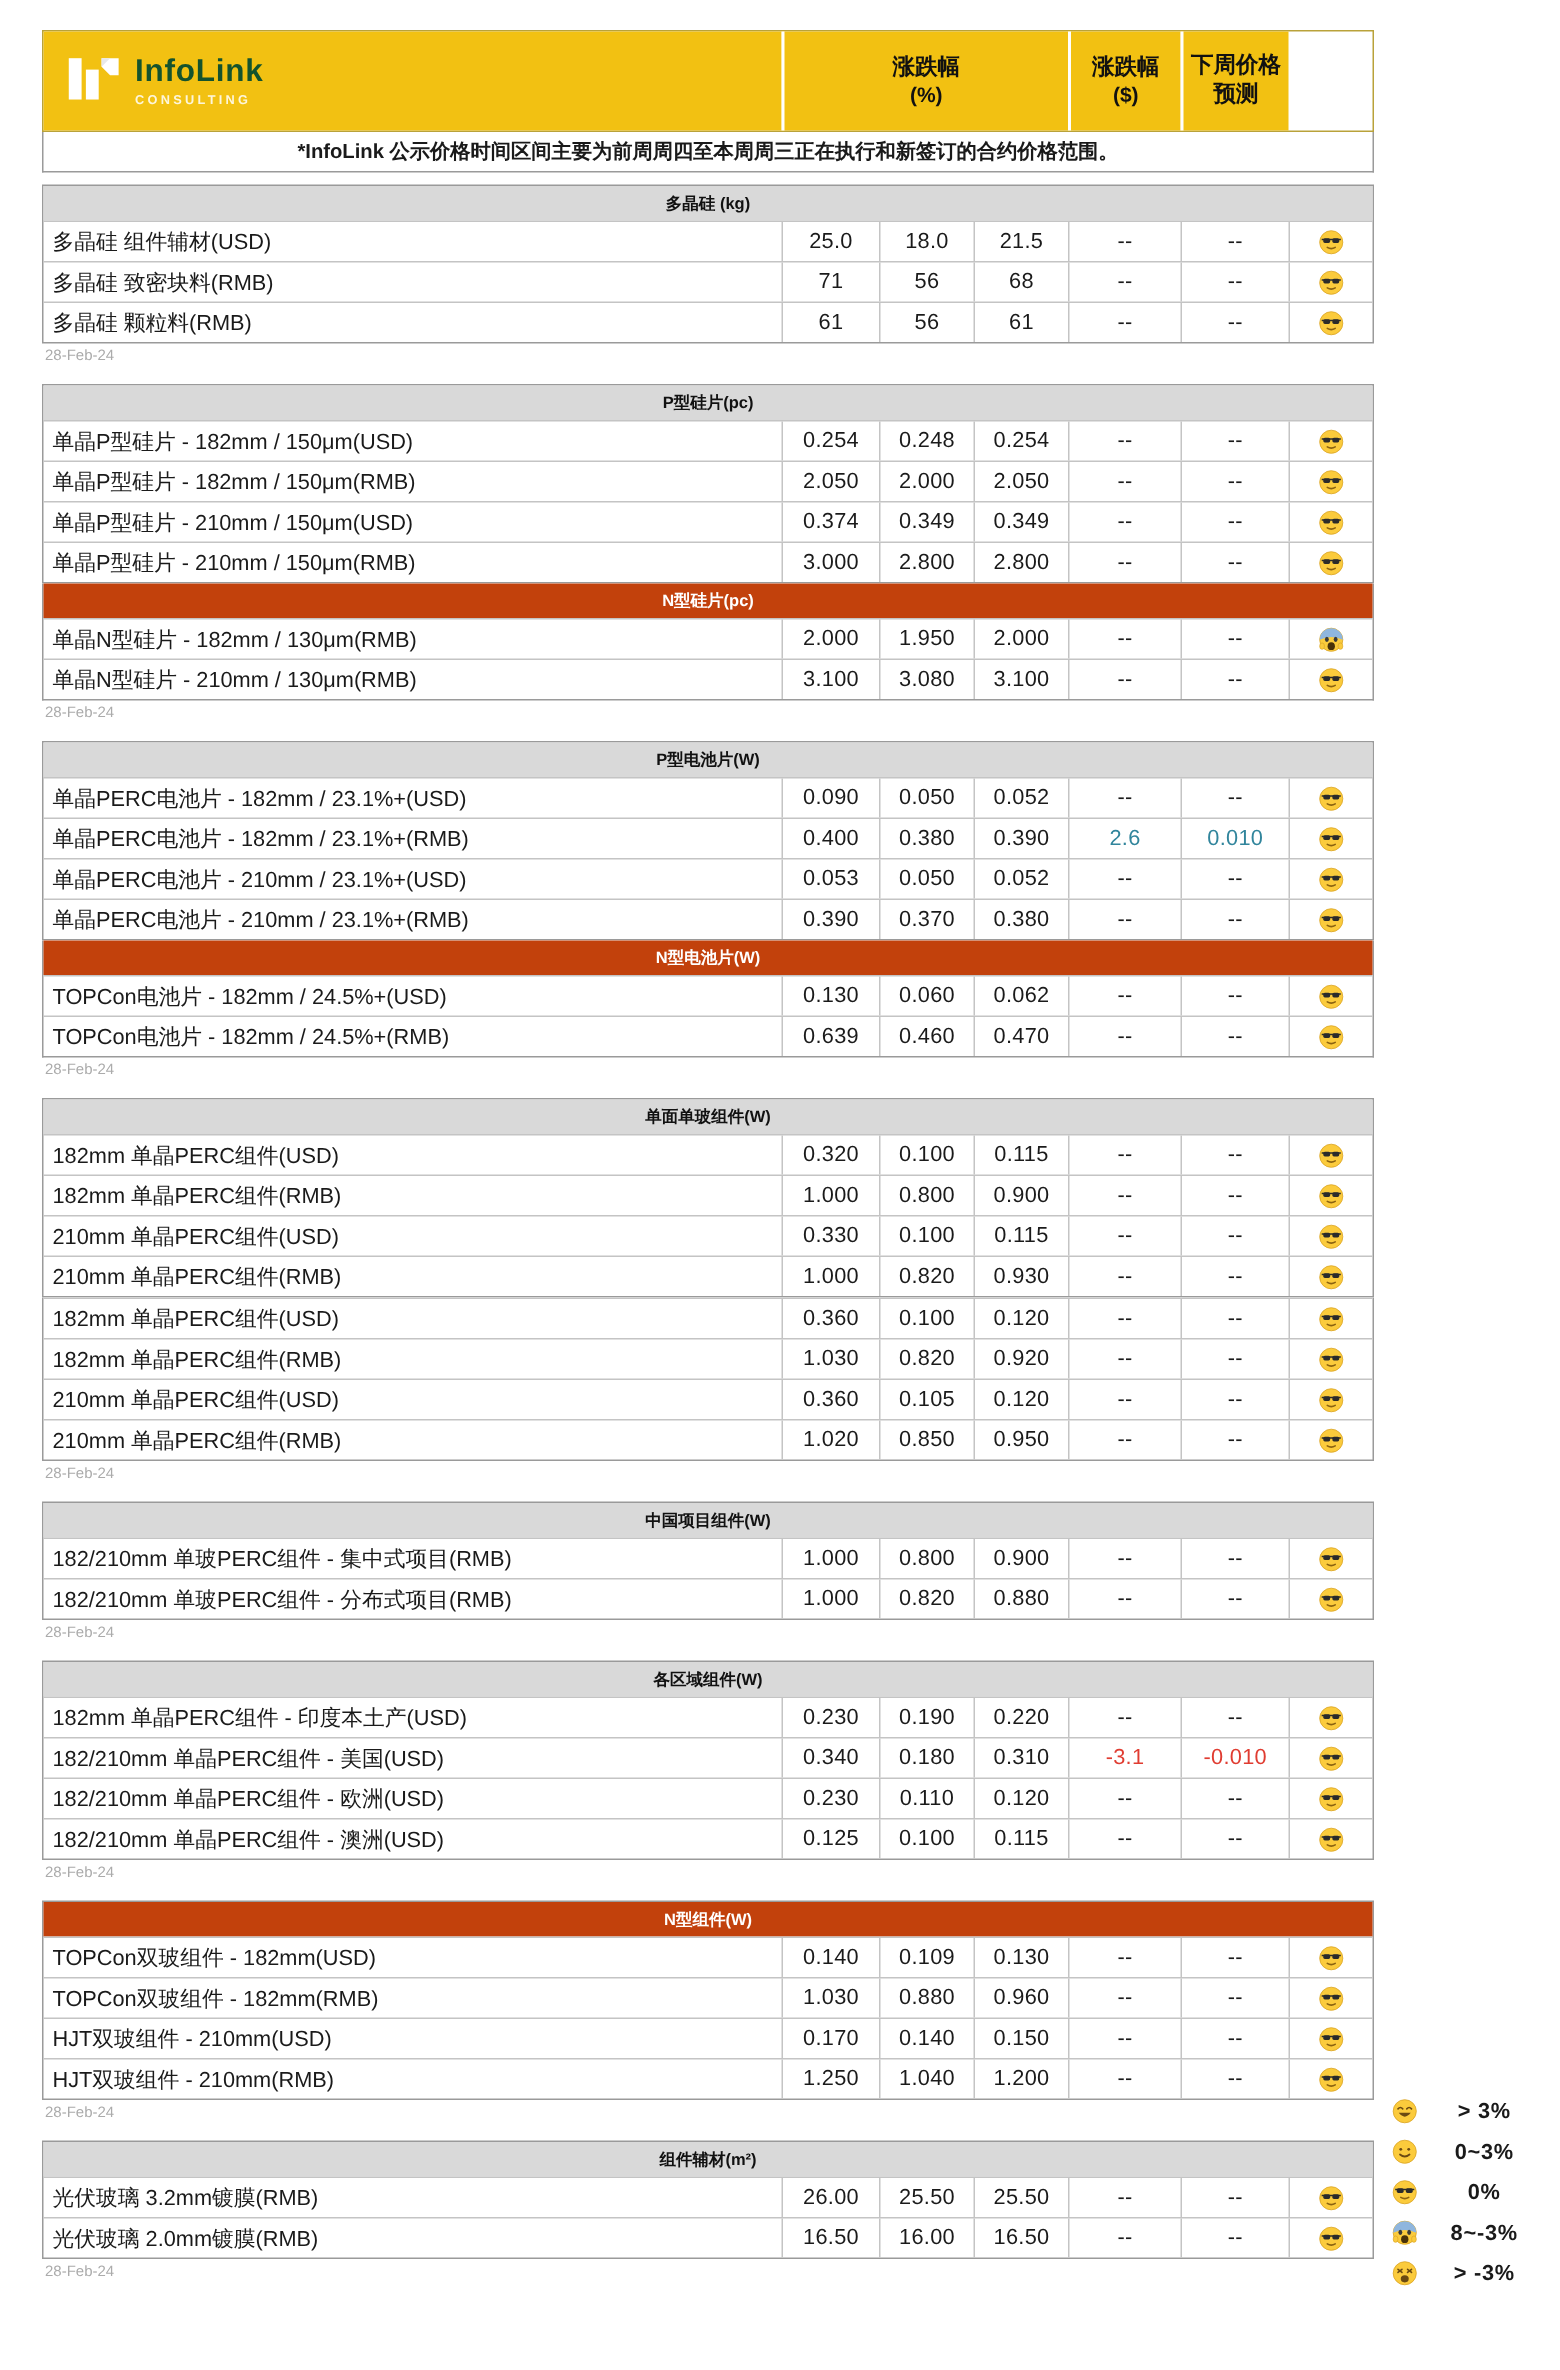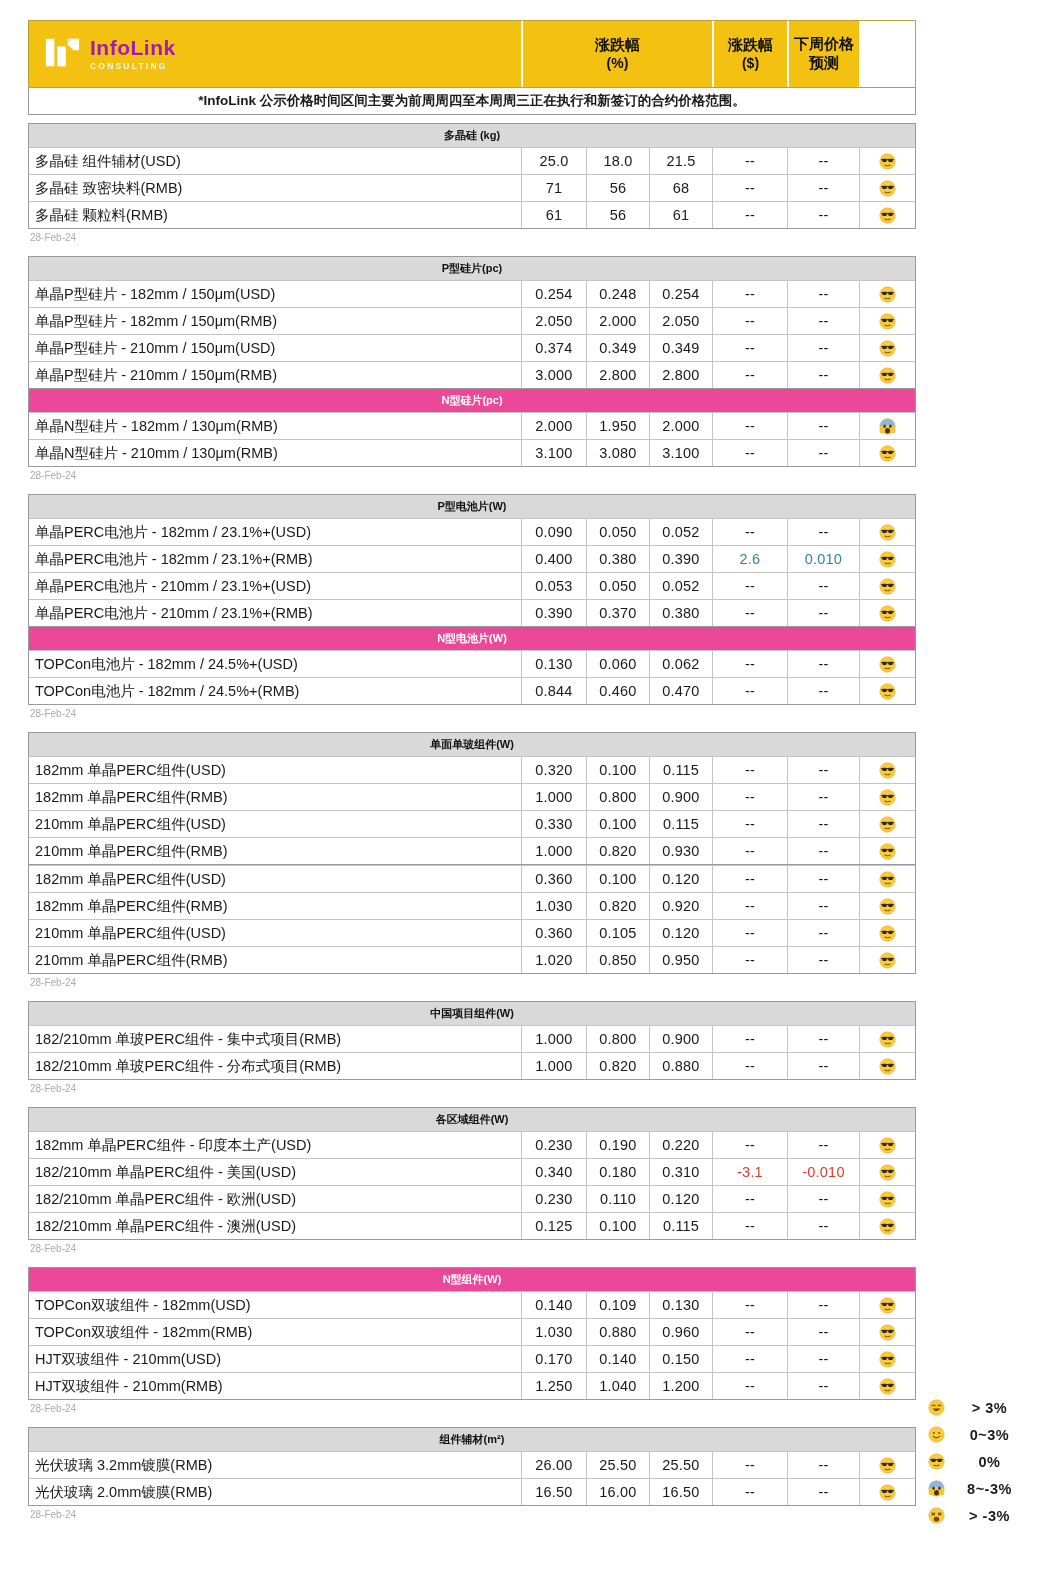--- a/index.html
+++ b/index.html
@@ -9,32 +9,32 @@
 
   
   .topbar{display:grid;grid-template-columns:492px 191px 75px 72px 58px;height:68px;background:#ffffff;border:1px solid #b9a23a;box-sizing:border-box;}
   .topbar .hcell{background:#F2C112;display:flex;flex-direction:column;align-items:center;justify-content:center;line-height:1.25;font-weight:bold;font-size:15px;color:#111;border-left:2px solid #ffffff;}
   .topbar .hcell:first-child{border-left:none;align-items:flex-start;justify-content:center;}
   .topbar .hsub{font-size:14px;}
   
   .brand{display:flex;align-items:center;gap:9px;padding-left:14px;}
   .brand svg{display:block;}
   .brand-text{display:flex;flex-direction:column;}
-  .brand-name{color:#a21caf;font-weight:bold;font-size:21px;letter-spacing:.5px;line-height:1;}
+  .brand-name{color:#14532d;font-weight:bold;font-size:21px;letter-spacing:.5px;line-height:1;}
   .brand-sub{color:rgba(255,255,255,.85);font-size:8.5px;letter-spacing:2.2px;margin-top:3px;font-weight:bold;}
 
   
   .note-row{border:1px solid #9a9a9a;border-top:none;height:27px;display:flex;align-items:center;justify-content:center;font-weight:bold;font-size:13.5px;background:#ffffff;box-sizing:border-box;}
 
   
   .group{margin-top:8px;}
   .section{border:1px solid #9a9a9a;box-sizing:border-box;background:#fff;}
   .section + .section{border-top:none;}
   .section-header{height:23px;display:flex;align-items:center;justify-content:center;font-weight:bold;font-size:11px;background:#D9D9D9;color:#111;}
-  .section.dark .section-header{background:#ec4899;color:#ffffff;}
+  .section.dark .section-header{background:#c2410c;color:#ffffff;}
   .row{display:grid;grid-template-columns:492px 65px 63px 63px 75px 72px 56px;height:27px;border-top:1px solid #c4c4c4;box-sizing:border-box;}
   .cell{display:flex;align-items:center;justify-content:center;font-size:14.5px;border-left:1px solid #c4c4c4;box-sizing:border-box;letter-spacing:.2px;}
   .cell.name{justify-content:flex-start;padding-left:6px;border-left:none;letter-spacing:0;}
   .cell.tone-pos{color:#31859C;}
   .cell.tone-neg{color:#E03C31;}
   .date-label{color:#ABABAB;font-size:10px;margin:3px 0 0 2px;height:16px;}
 
   
   .legend{position:absolute;left:922px;top:1394px;width:112px;}
   .legend-item{display:flex;align-items:center;height:27px;}
@@ -370,21 +370,21 @@
                     <path d="M4 12.5 H28" stroke="#2b2b2b" stroke-width="2"></path>
                     <rect x="6" y="11" width="8.6" height="5.8" rx="2" fill="#2b2b2b"></rect>
                     <rect x="17.4" y="11" width="8.6" height="5.8" rx="2" fill="#2b2b2b"></rect>
                     <path d="M11 22.5 Q16 25.5 21 22.5" stroke="#8a6210" stroke-width="2" fill="none" stroke-linecap="round"></path>
                   </svg>
                 </span>
               </div>
             </div>
             <div class="row">
               <div class="cell name">TOPCon电池片 - 182mm / 24.5%+(RMB)</div>
-              <div class="cell">0.844</div>
+              <div class="cell">0.639</div>
               <div class="cell">0.460</div>
               <div class="cell">0.470</div>
               <div class="cell">--</div>
               <div class="cell">--</div>
               <div class="cell">
                 <span class="emo">
                   <svg viewBox="0 0 32 32">
                     <circle cx="16" cy="16" r="14.5" fill="#FBCB3C" stroke="#D9A325" stroke-width="1"></circle>
                     <path d="M4 12.5 H28" stroke="#2b2b2b" stroke-width="2"></path>
                     <rect x="6" y="11" width="8.6" height="5.8" rx="2" fill="#2b2b2b"></rect>

